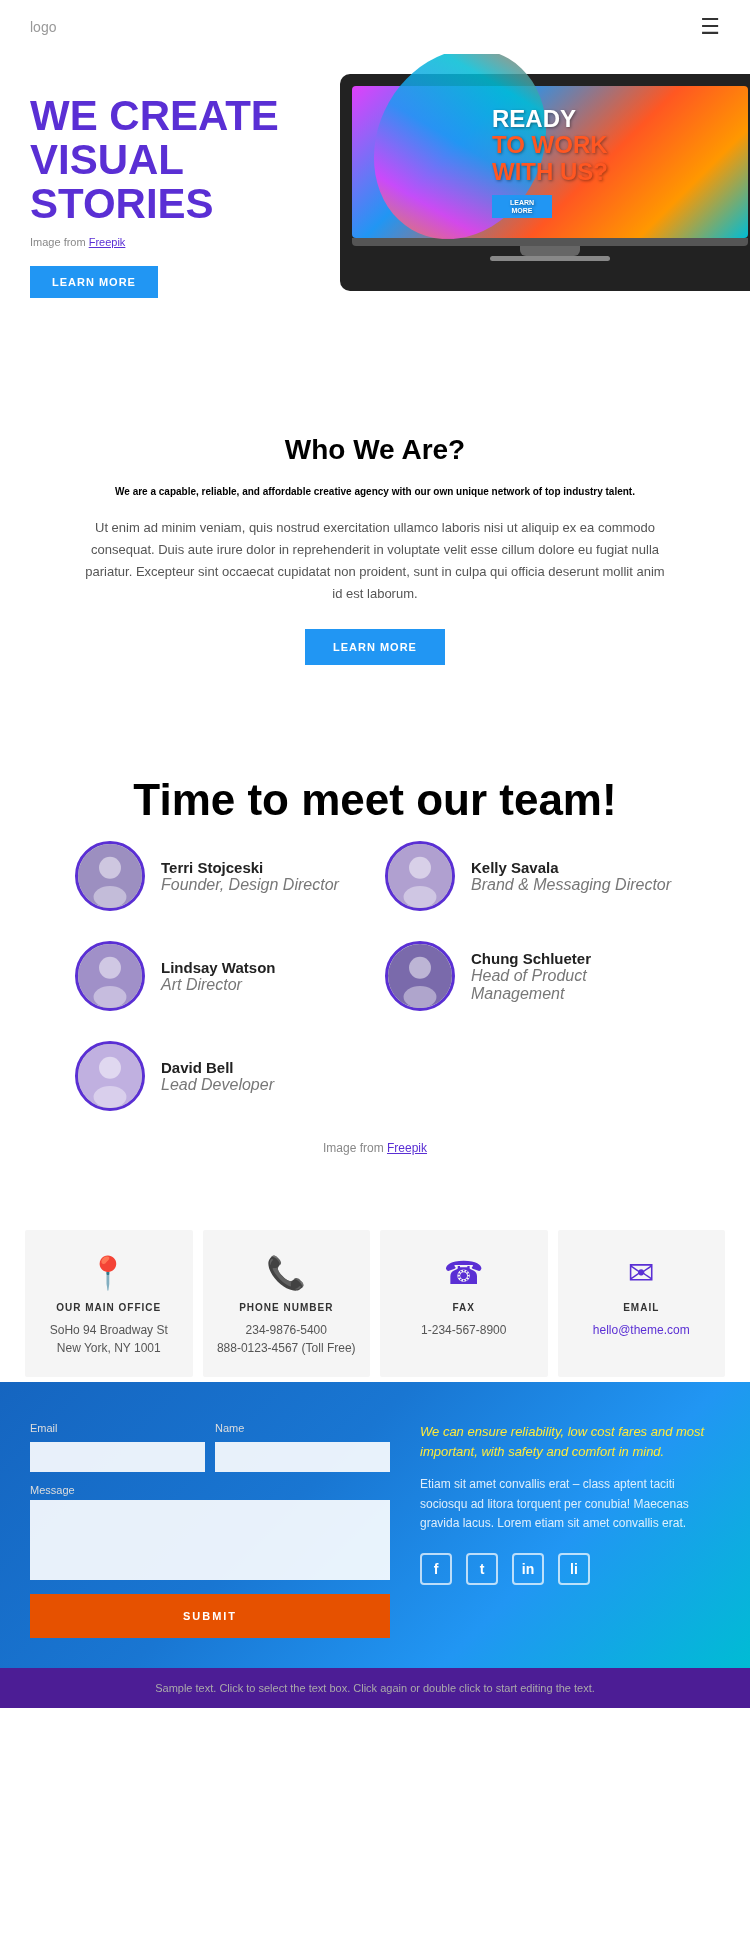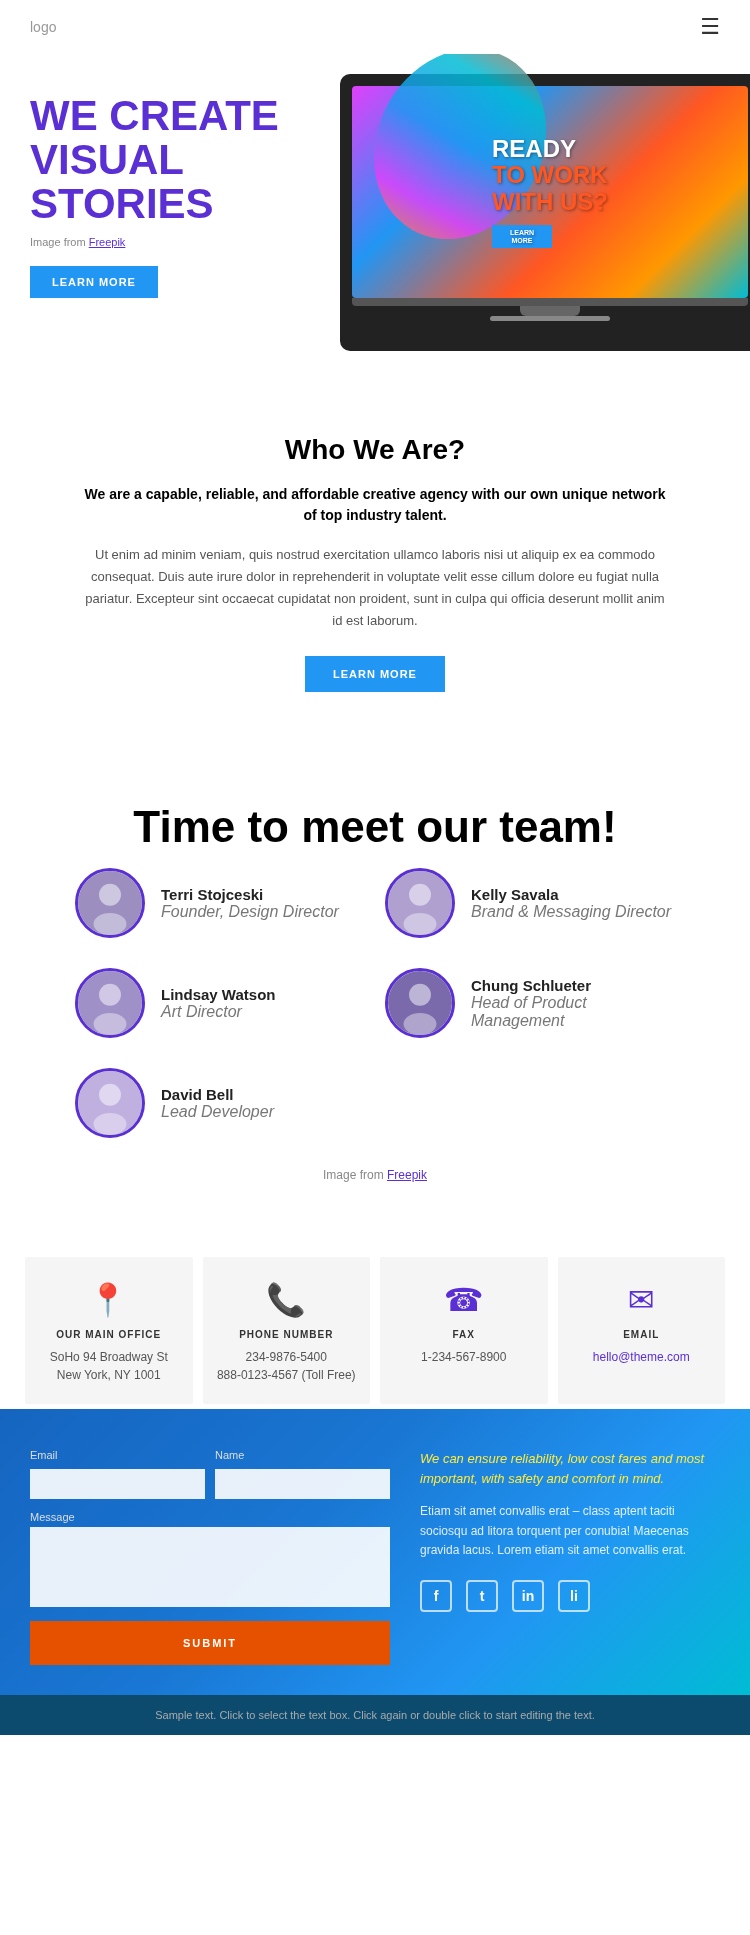--- a/index.html
+++ b/index.html
@@ -27,21 +27,21 @@
       display: inline-block; background: #2196f3; color: #fff;
       font-size: 11px; font-weight: bold; letter-spacing: 1px;
       padding: 10px 22px; margin-top: 18px; cursor: pointer; border: none;
       text-transform: uppercase;
     }
     .hero-laptop {
       position: absolute; right: -10px; top: 20px; width: 420px;
       background: #222; border-radius: 10px; padding: 12px 12px 30px 12px;
     }
     .laptop-screen {
-      width: 100%; height: 212px;
+      width: 100%; height: 152px;
       background: linear-gradient(135deg, #e040fb 0%, #2196f3 30%, #ff5722 60%, #ff9800 80%, #00bcd4 100%);
       border-radius: 4px; display: flex; align-items: center; justify-content: center;
       position: relative; overflow: hidden;
     }
     .laptop-screen-text {
       color: #fff; font-size: 24px; font-weight: 900; text-align: left;
       line-height: 1.1; z-index: 2; padding: 10px;
       text-shadow: 1px 1px 3px rgba(0,0,0,0.4);
     }
     .laptop-btn {
@@ -63,21 +63,21 @@
       background: linear-gradient(45deg, #ff9800, #e040fb, #2196f3, #00bcd4, #ff5722);
       border-radius: 50%; opacity: 0.85; z-index: 1;
       transform: rotate(-20deg) skewX(-10deg);
     }
 
     
     .who-section {
       padding: 60px 80px; text-align: center; background: #fff;
     }
     .who-title { font-size: 28px; font-weight: bold; margin-bottom: 18px; }
-    .who-subtitle { font-size: 14px; font-weight: bold; margin-bottom: 18px; line-height: 1.5; }
+    .who-subtitle { font-size: 10px; font-weight: bold; margin-bottom: 18px; line-height: 1.5; }
     .who-body { font-size: 13px; color: #555; line-height: 1.7; margin-bottom: 24px; }
     .btn-learn-more-2 {
       display: inline-block; background: #2196f3; color: #fff;
       font-size: 11px; font-weight: bold; letter-spacing: 1px;
       padding: 12px 28px; cursor: pointer; border: none; text-transform: uppercase;
     }
 
     
     .team-section { padding: 50px 30px 30px; background: #fff; }
     .team-title { font-size: 44px; font-weight: 900; text-align: center; margin-bottom: 16px; }
@@ -137,21 +137,21 @@
     .info-body { font-size: 12px; color: rgba(255,255,255,0.85); line-height: 1.6; margin-bottom: 20px; }
     .social-icons { display: flex; gap: 14px; }
     .social-icon {
       width: 32px; height: 32px; border: 2px solid rgba(255,255,255,0.7);
       border-radius: 4px; display: flex; align-items: center; justify-content: center;
       color: #fff; font-size: 14px; cursor: pointer; font-weight: bold;
     }
 
     
     .bottom-bar {
-      background: #0c4a6e; color: #aaa; text-align: center;
+      background: #4c1d95; color: #aaa; text-align: center;
       padding: 14px; font-size: 11px;
     }
   </style>
 </head>
 <body>
 
 <nav>
   <span class="nav-logo">logo</span>
   <span class="nav-menu">☰</span>
 </nav>

